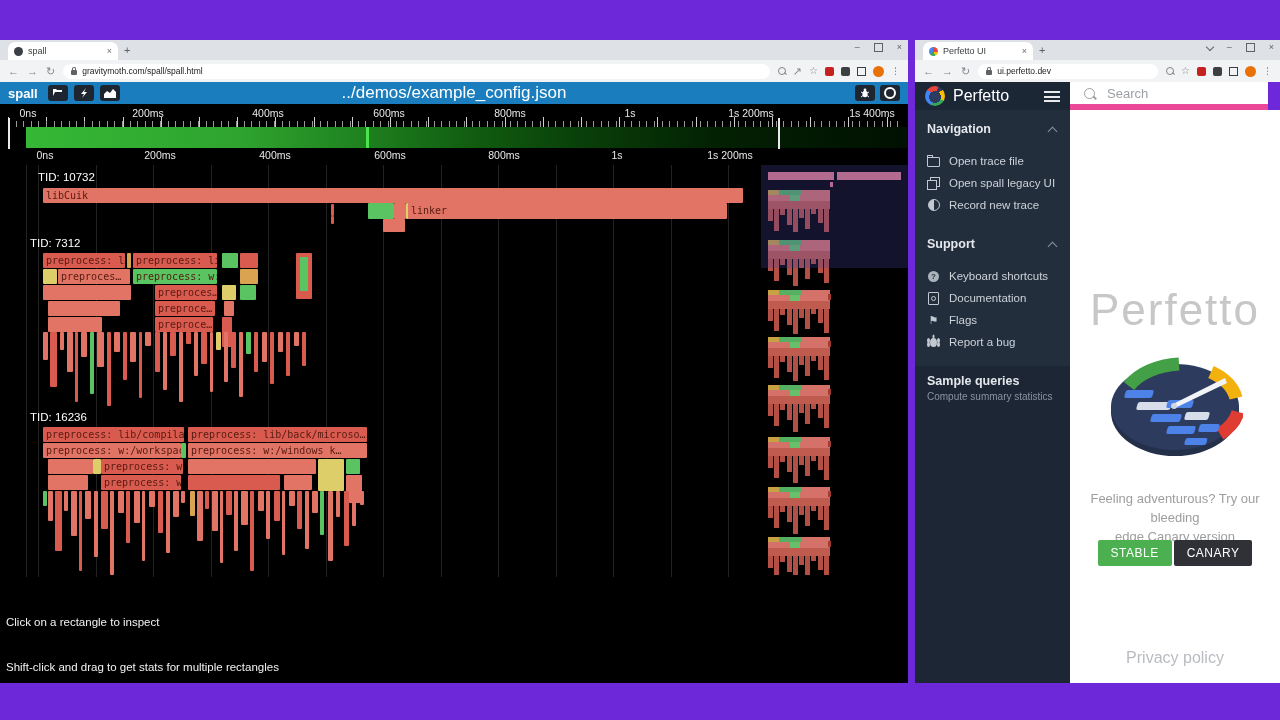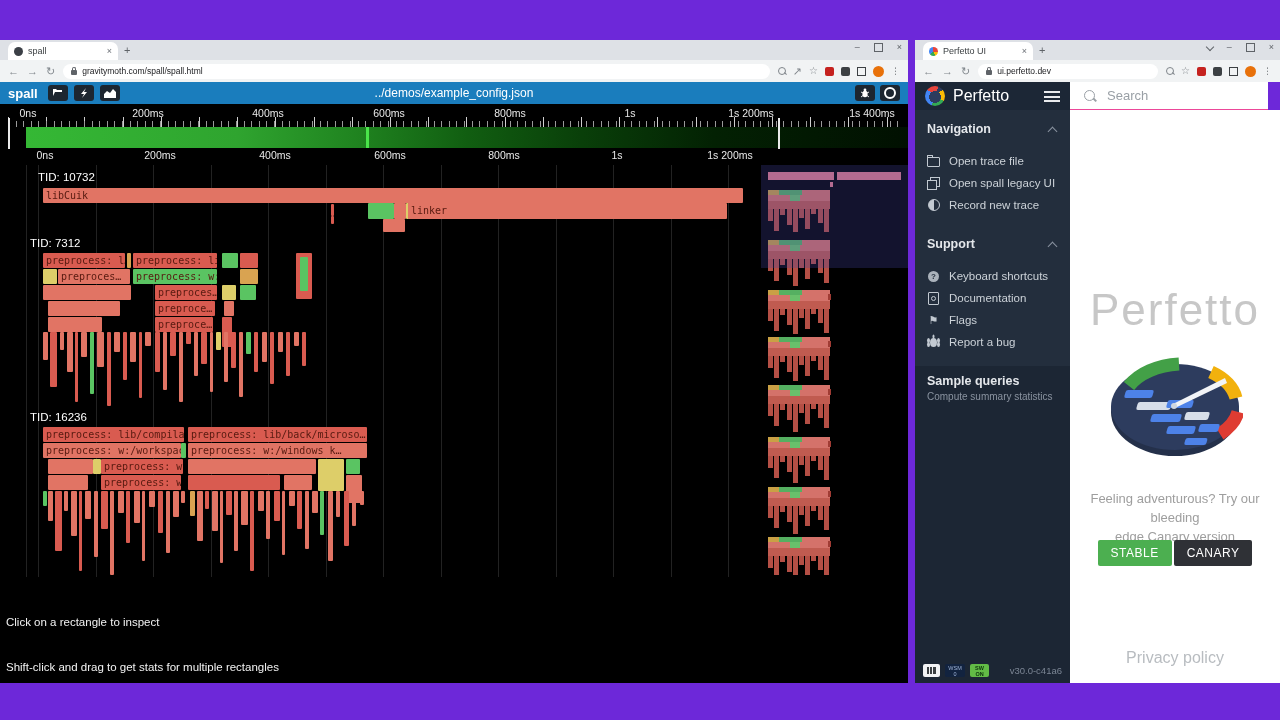--- a/index.html
+++ b/index.html
@@ -32,21 +32,21 @@
   .ext-red{width:9px;height:9px;background:#c5221f;border-radius:2px;}
   .ext-dark{width:9px;height:9px;background:#3c4043;border-radius:2px;}
   .ext-sq{width:7px;height:7px;border:1.5px solid #3c4043;}
   .avatar{width:11px;height:11px;border-radius:50%;background:#e8710a;}
   .dots3{color:#5f6368;font-size:9px;letter-spacing:0;}
 
   
   .spall-toolbar{position:absolute;left:0;top:42px;width:100%;height:22px;background:#1a7dbd;display:flex;align-items:center;padding:0 8px;gap:6px;box-sizing:border-box;}
   .spall-brand{color:#fff;font-size:13px;font-weight:700;margin-right:4px;}
   .sbtn{width:20px;height:16px;background:#1d2630;border-radius:3px;display:flex;align-items:center;justify-content:center;}
-  .spall-title{position:absolute;left:0;right:0;text-align:center;color:#fff;font-size:12px;pointer-events:none;}
+  .spall-title{position:absolute;left:0;right:0;text-align:center;color:#fff;font-size:17px;pointer-events:none;}
   .spall-right{position:absolute;right:8px;display:flex;gap:5px;}
   .ring{width:8px;height:8px;border:2px solid #fff;border-radius:50%;}
   #spall-canvas{position:absolute;left:0;top:64px;width:908px;height:579px;background:#000;overflow:hidden;}
   .rlabel{position:absolute;color:#e8e8e8;font-size:10.5px;transform:translateX(-50%);white-space:nowrap;}
   .ticks{position:absolute;left:8px;top:17px;width:894px;height:6px;background:repeating-linear-gradient(90deg,#9a9a9a 0 1px,transparent 1px 7.6px);}
   .ticksM{position:absolute;left:8px;top:13px;width:894px;height:10px;background:repeating-linear-gradient(90deg,#cfcfcf 0 1px,transparent 1px 38.2px);}
   .greenbar{position:absolute;left:26px;top:23px;width:882px;height:21px;
     background:linear-gradient(90deg,transparent 0 340px,#4ae54a 340px 343px,transparent 343px),
     linear-gradient(90deg,#35b835 0%,#2fa42f 24%,#1f821f 38%,#115e11 50%,#093f09 63%,#032103 78%,#011001 100%);}
   .cursorline{position:absolute;top:14px;width:2px;height:31px;background:#eaeaea;}
@@ -67,21 +67,21 @@
   .mm-tick{position:absolute;left:830px;top:78px;width:3px;height:5px;background:#e07a88;}
   .status{position:absolute;left:6px;color:#f2f2f2;font-size:11.5px;}
 
   
   .pf-header-side{position:absolute;left:0;top:42px;width:155px;height:28px;background:#1c2736;display:flex;align-items:center;padding:0 10px;box-sizing:border-box;gap:8px;}
   .pf-logo-sm{width:20px;height:20px;border-radius:50%;flex:0 0 auto;
     background:radial-gradient(circle at 50% 55%, #2d3c5e 0 6px, transparent 6px),
     conic-gradient(from -50deg,#e8453c 0 70deg,#2d3c5e 70deg 100deg,#fbbc05 100deg 170deg,#34a853 170deg 250deg,#4285f4 250deg 360deg);}
   .pf-brand{color:#fff;font-size:16px;font-weight:400;flex:1;}
   .burger{width:16px;height:11px;background:repeating-linear-gradient(#e8eaed 0 2px,transparent 2px 4.5px);}
-  .pf-header-main{position:absolute;left:155px;top:42px;right:12px;height:28px;background:#fff;border-bottom:1px solid #ec4899;display:flex;align-items:center;padding:0 14px;gap:10px;box-sizing:border-box;}
+  .pf-header-main{position:absolute;left:155px;top:42px;right:12px;height:28px;background:#fff;border-bottom:6px solid #ec4899;display:flex;align-items:center;padding:0 14px;gap:10px;box-sizing:border-box;}
   .mag2{width:9px;height:9px;border:1.5px solid #9aa0a6;border-radius:50%;position:relative;flex:0 0 auto;}
   .mag2:after{content:"";position:absolute;left:8px;top:8px;width:4px;height:1.5px;background:#9aa0a6;transform:rotate(45deg);}
   .searchin{border:none;outline:none;font-size:13px;color:#444;flex:1;font-family:"Liberation Sans",sans-serif;background:transparent;}
   .searchin::placeholder{color:#9aa0a6;}
   .sidebar{position:absolute;left:0;top:70px;width:155px;bottom:0;background:#232e3d;display:flex;flex-direction:column;}
   .sect{padding:0 12px;}
   .sect-h{position:relative;color:#e4e7eb;font-size:12.5px;font-weight:600;height:16px;line-height:16px;margin-bottom:13px;}
   .sect-h .chv{position:absolute;right:2px;top:5px;width:6px;height:6px;border-right:1.5px solid #8a93a0;border-bottom:1.5px solid #8a93a0;}
   .chv.up{transform:rotate(-135deg);top:7px;}
   .chv.down{transform:rotate(45deg);}
@@ -578,32 +578,20 @@
               <span>Report a bug</span>
             </div>
           </div>
         </div>
       <div class="samplewrap">
         <div class="sample-h">
           <span>Sample queries</span>
           <span class="chv down"></span>
         </div>
         <div class="sample-sub">Compute summary statistics</div>
-        <div class="pf-footer">
-          <span class="badge badge-chart">
-              <i></i>
-            </span>
-          <span class="badge badge-wsm">
-              <span><span>WSM</span><br><span>0</span></span>
-            </span>
-          <span class="badge badge-sw">
-              <span><span>SW</span><br><span>ON</span></span>
-            </span>
-          <span class="pf-version">v30.0-c41a6</span>
-        </div>
       </div>
     </div>
 
     <div class="pf-main">
       <div class="pf-title">Perfetto</div>
       <div class="pf-logo-big">
         <svg width="136" height="112" viewBox="0 0 136 112">
           <ellipse cx="68" cy="62" rx="64" ry="44" fill="#24304a"></ellipse>
           <ellipse cx="68" cy="57" rx="64" ry="43" fill="#2d3c5e"></ellipse>
           <path d="M22 36 A62 40 0 0 1 72 14" stroke="#43a047" stroke-width="13" fill="none"></path>

